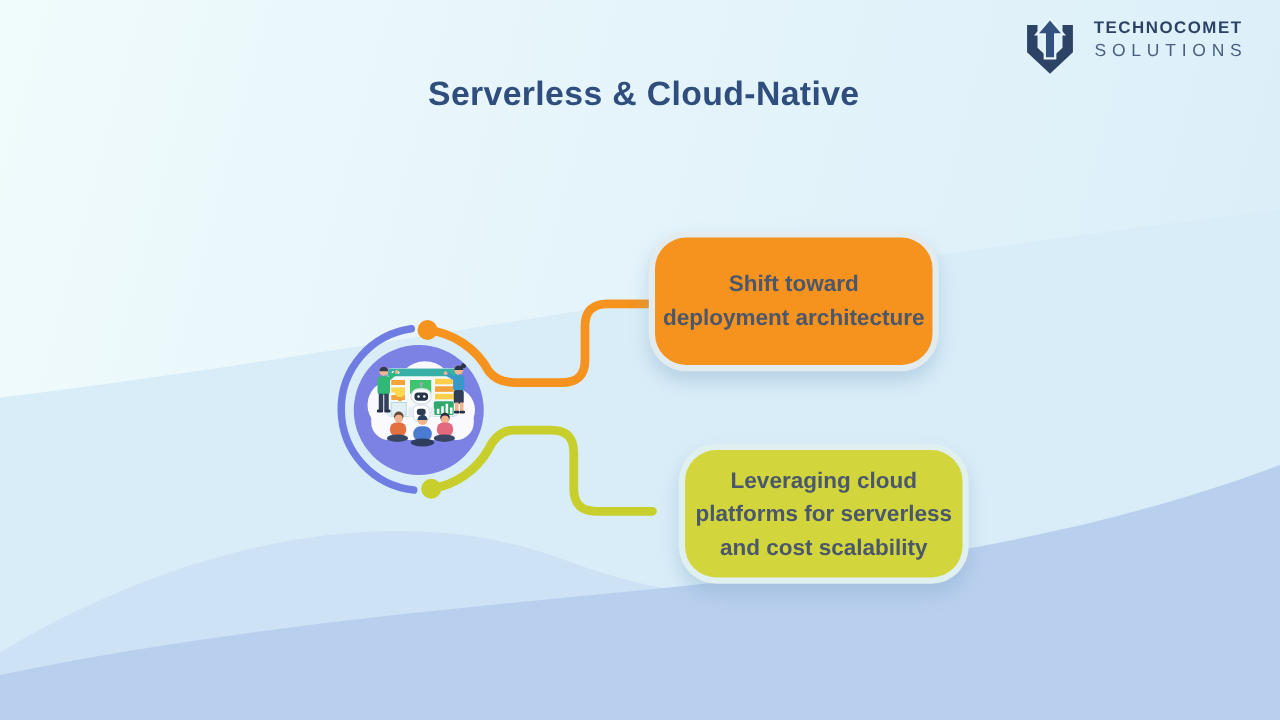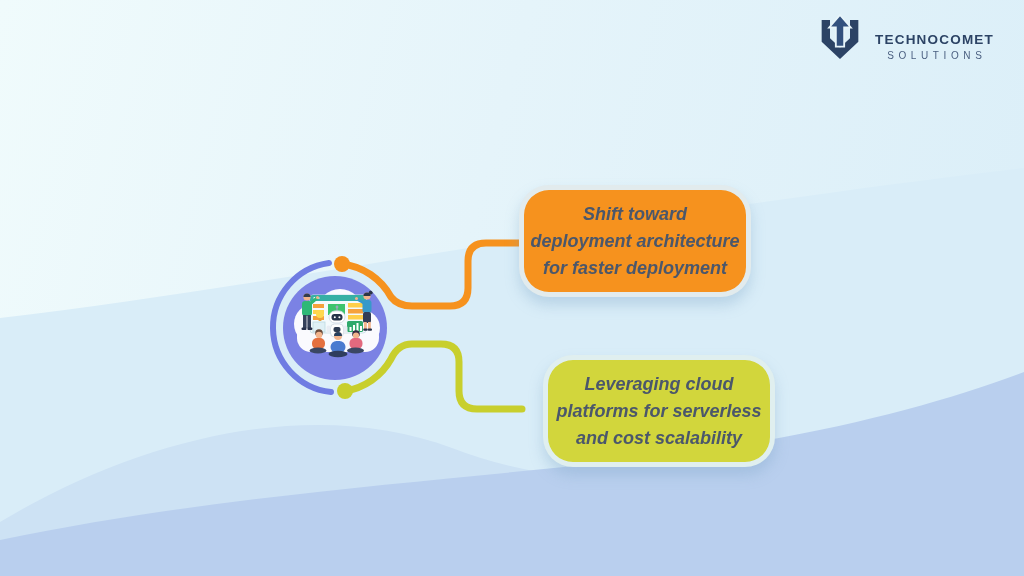--- a/index.html
+++ b/index.html
@@ -23,34 +23,34 @@
   .hub-circle{fill:var(--circle-purple,#7b82e4);}
 
   
   .title{
     position:absolute;left:257px;top:55px;width:516px;
     text-align:center;color:var(--title-text,#2f4e7d);
     font-size:27px;font-weight:bold;line-height:40px;letter-spacing:.3px;
   }
 
   
-  .logo{position:absolute;top:14px;right:30px;display:flex;align-items:flex-end;gap:10px;}
+  .logo{position:absolute;top:14px;right:30px;display:flex;align-items:flex-start;gap:10px;}
   .logo-text{display:flex;flex-direction:column;align-items:center;}
   .logo-company{font-size:13.5px;font-weight:bold;color:var(--logo-navy,#2c4365);letter-spacing:1.2px;}
-  .logo-tagline{font-size:10px;color:#4a5f80;letter-spacing:4.6px;margin-top:3px;margin-right:-4.6px;}
+  .logo-tagline{font-size:14px;color:#4a5f80;letter-spacing:4.6px;margin-top:3px;margin-right:-4.6px;}
 
   
   .callout{
     position:absolute;left:519px;width:232px;height:112px;
     box-sizing:border-box;border-radius:30px;
     border:5px solid rgba(224,240,249,0.95);
     box-shadow:0 8px 14px rgba(123,163,199,0.35);
     display:flex;flex-direction:column;justify-content:center;align-items:center;
     color:var(--callout-text,#4b576b);
-    font-size:18px;font-weight:bold;line-height:27px;text-align:center;font-style:italic;
+    font-size:18px;font-weight:bold;line-height:27px;text-align:center;
   }
   .callout-orange{top:185px;background:var(--orange,#f6921e);}
   .callout-green{top:355px;background:var(--box-green,#d2d63c);margin-left:24px;}
   .callout-line{white-space:nowrap;}
 </style>
 </head>
 <body>
 
 <div class="stage">
 
@@ -169,37 +169,37 @@
       <g>
         <circle cx="356" cy="334" r="3.8" fill="#31293f"></circle>
         <circle cx="356" cy="335.5" r="3.1" fill="#f2b48c"></circle>
         <rect x="349.5" y="338" width="13" height="11" rx="5" fill="#e2697e"></rect>
         <ellipse cx="355.5" cy="350.5" rx="8.5" ry="3" fill="#3a4763"></ellipse>
       </g>
     </g>
   </svg>
 
   <div class="title">
+    <div>Serverless &amp; Cloud-Native</div>
   </div>
 
   <div class="logo">
     <svg width="50" height="47" viewBox="0 0 60 56" aria-hidden="true">
       <path d="M13,7 L13,31 L30,47 L47,31 L47,7" fill="none" stroke="#2c4365" stroke-width="10" stroke-linejoin="miter"></path>
       <path d="M30,1 L43,16 L35,16 L35,39 L25,39 L25,16 L17,16 Z" fill="#33517e" stroke="#e8f5fa" stroke-width="2.2"></path>
     </svg>
     <div class="logo-text">
       <div class="logo-company">TECHNOCOMET</div>
       <div class="logo-tagline">SOLUTIONS</div>
     </div>
   </div>
 
   <div class="callout callout-orange">
     <div class="callout-line">Shift toward</div>
     <div class="callout-line">deployment architecture</div>
-    <div class="callout-line">for faster deployment</div>
   </div>
 
   <div class="callout callout-green">
     <div class="callout-line">Leveraging cloud</div>
     <div class="callout-line">platforms for serverless</div>
     <div class="callout-line">and cost scalability</div>
   </div>
 
 </div>
 

